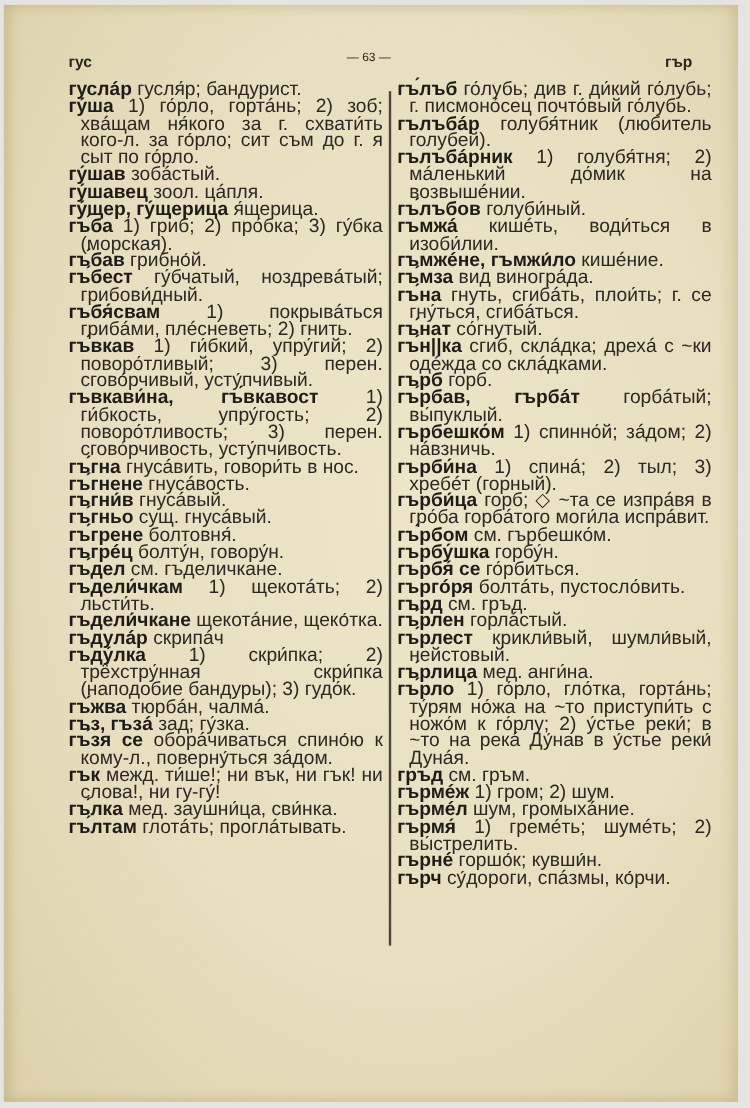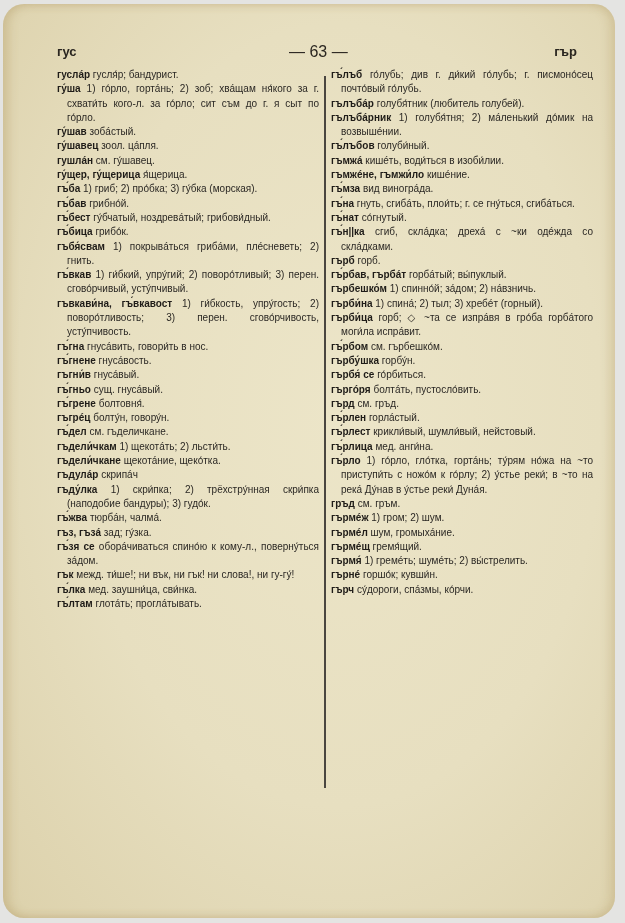--- a/index.html
+++ b/index.html
@@ -5,32 +5,31 @@
   html, body { margin:0; padding:0; }
   body {
     width:625px; height:923px; overflow:hidden;
     background:#e4e4e2;
     font-family:"Liberation Sans", sans-serif;
   }
   .page {
     position:absolute; left:3px; top:4px; width:612px; height:914px;
     background: radial-gradient(ellipse at 55% 45%, #ece5c8 0%, #e7dfc0 55%, #dcd1ab 100%);
     box-shadow: inset 6px 0 10px rgba(160,130,70,0.25), inset -6px 0 10px rgba(160,130,70,0.2);
-    border-radius: 21px;
   }
   .header {
     position:absolute; top:40px; left:54px; width:520px; height:16px;
     font-size:13px; color:#2a2620;
   }
   .hd-left { position:absolute; left:0; top:0; font-weight:bold; }
-  .hd-center { position:absolute; left:232px; top:-1px; font-size:16px; }
+  .hd-center { position:absolute; left:232px; top:-1px; font-size:10px; }
   .hd-right { position:absolute; right:0; top:0; font-weight:bold;text-align:right; }
   .col {
     position:absolute; top:64px; width:262px;
-    font-size:10px; line-height:14.3px; color:#2b2824;
+    font-size:16px; line-height:14.3px; color:#2b2824;
     font-family:"Liberation Sans", sans-serif;
     text-align:justify;
   }
   .col.left { left:54px; }
   .col.right { left:328px; width:262px; }
   .divider {
     position:absolute; left:321px; top:72px; width:1.5px; height:712px; background:#4a4640;
   }
   .entry { margin:0; padding-left:10px; text-indent:-10px; }
   .hw { font-weight:bold; color:#1f1c18; }
@@ -43,26 +42,24 @@
     <span class="hd-left">гус</span>
     <span class="hd-center">— 63 —</span>
     <span class="hd-right">гър</span>
   </div>
 
   <div class="col left" id="colL">
       <p class="entry"><span class="hw">гуслáр</span> <span>гусля́р; бандурист.</span></p>
       <p class="entry"><span class="hw">гу́ша</span> <span>1) го́рло, гортáнь; 2) зоб; хвáщам ня́кого за г. схвати́ть кого-л. за го́рло; сит съм до г. я сыт по го́рло.</span></p>
       <p class="entry"><span class="hw">гу́шав</span> <span>зобáстый.</span></p>
       <p class="entry"><span class="hw">гу́шавец</span> <span>зоол. цáпля.</span></p>
-      <p class="entry"><span class="hw">гушлáн</span> <span>см. гу́шавец.</span></p>
       <p class="entry"><span class="hw">гу́щер, гу́щерица</span> <span>я́щерица.</span></p>
       <p class="entry"><span class="hw">гъ́ба</span> <span>1) гриб; 2) про́бка; 3) гу́бка (морская).</span></p>
       <p class="entry"><span class="hw">гъ́бав</span> <span>грибно́й.</span></p>
       <p class="entry"><span class="hw">гъ́бест</span> <span>гу́бчатый, ноздревáтый; грибови́дный.</span></p>
-      <p class="entry"><span class="hw">гъ́бица</span> <span>грибо́к.</span></p>
       <p class="entry"><span class="hw">гъбя́свам</span> <span>1) покрывáться грибáми, плéсневеть; 2) гнить.</span></p>
       <p class="entry"><span class="hw">гъ́вкав</span> <span>1) ги́бкий, упру́гий; 2) поворо́тливый; 3) перен. сгово́рчивый, усту́пчивый.</span></p>
       <p class="entry"><span class="hw">гъвкави́на, гъ́вкавост</span> <span>1) ги́бкость, упру́гость; 2) поворо́тливость; 3) перен. сгово́рчивость, усту́пчивость.</span></p>
       <p class="entry"><span class="hw">гъ́гна</span> <span>гнусáвить, говори́ть в нос.</span></p>
       <p class="entry"><span class="hw">гъ́гнене</span> <span>гнусáвость.</span></p>
       <p class="entry"><span class="hw">гъгни́в</span> <span>гнусáвый.</span></p>
       <p class="entry"><span class="hw">гъ́гньо</span> <span>сущ. гнусáвый.</span></p>
       <p class="entry"><span class="hw">гъ́грене</span> <span>болтовня́.</span></p>
       <p class="entry"><span class="hw">гъгрéц</span> <span>болту́н, говору́н.</span></p>
       <p class="entry"><span class="hw">гъ́дел</span> <span>см. гъделичкане.</span></p>
@@ -99,18 +96,17 @@
       <p class="entry"><span class="hw">гърбя́ се</span> <span>го́рбиться.</span></p>
       <p class="entry"><span class="hw">гъргóря</span> <span>болтáть, пустосло́вить.</span></p>
       <p class="entry"><span class="hw">гърд</span> <span>см. гръд.</span></p>
       <p class="entry"><span class="hw">гъ́рлен</span> <span>горлáстый.</span></p>
       <p class="entry"><span class="hw">гъ́рлест</span> <span>крикли́вый, шумли́вый, нейстовый.</span></p>
       <p class="entry"><span class="hw">гъ́рлица</span> <span>мед. анги́на.</span></p>
       <p class="entry"><span class="hw">гъ́рло</span> <span>1) го́рло, гло́тка, гортáнь; ту́рям но́жа на ~то приступи́ть с ножо́м к го́рлу; 2) у́стье реки́; в ~то на рекá Ду́нав в у́стье реки́ Дунáя.</span></p>
       <p class="entry"><span class="hw">гръд</span> <span>см. гръм.</span></p>
       <p class="entry"><span class="hw">гърмéж</span> <span>1) гром; 2) шум.</span></p>
       <p class="entry"><span class="hw">гърмéл</span> <span>шум, громыхáние.</span></p>
-      <p class="entry"><span class="hw">гърмéщ</span> <span>гремя́щий.</span></p>
       <p class="entry"><span class="hw">гърмя́</span> <span>1) гремéть; шумéть; 2) вы́стрелить.</span></p>
       <p class="entry"><span class="hw">гърнé</span> <span>горшо́к; кувши́н.</span></p>
       <p class="entry"><span class="hw">гърч</span> <span>су́дороги, спáзмы, ко́рчи.</span></p>
     </div>
 </div>
 
 </body></html>

